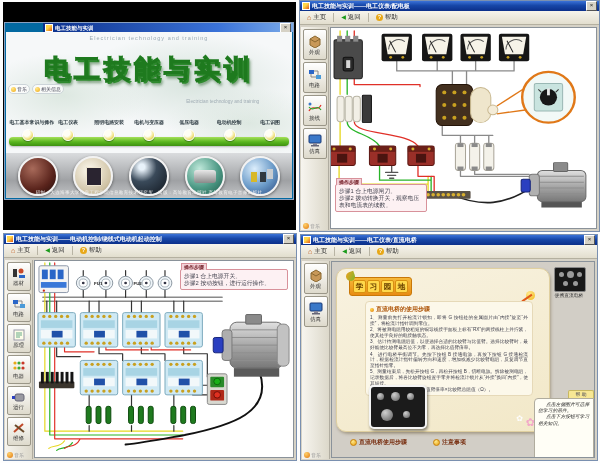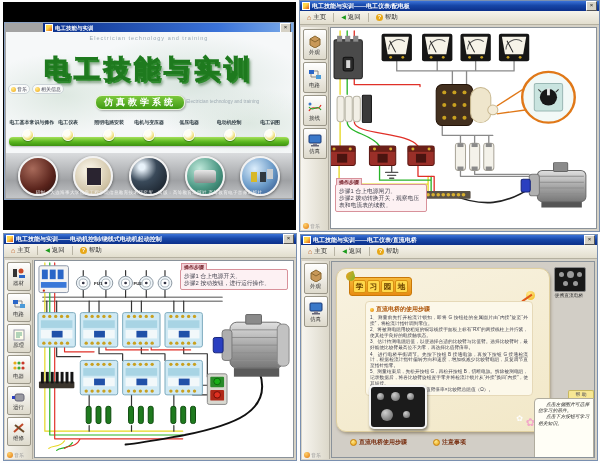--- a/index.html
+++ b/index.html
@@ -33,21 +33,21 @@
   .music{position:absolute;left:3px;bottom:2px;display:flex;align-items:center;gap:1px;}
   .music .mdot{width:6px;height:6px;border-radius:50%;background:radial-gradient(circle at 35% 30%,#ffd06a,#e07810);}
   .music .mtxt{font-size:5px;color:#999;}
 
   
   .steps{position:absolute;background:#fdf1f3;border:1px solid #d8919a;border-radius:2px;padding:3px 3px 2px 3px;box-sizing:border-box;}
   .steps .tab{position:absolute;top:-7px;left:0;background:#f3d2d8;border:1px solid #d8919a;border-bottom:none;font-size:5px;line-height:6px;color:#7a2a32;padding:0 2px;font-weight:bold;}
   .steps .ln{font-size:5.8px;line-height:7px;color:#42424e;}
 
   
-  .splash-win{position:absolute;left:1px;right:2px;top:20px;height:178px;background:#a3a3a3;border:1px solid #8aa0c0;box-sizing:border-box;padding-left:38px;}
+  .splash-win{position:absolute;left:1px;right:2px;top:20px;height:178px;background:#0369a1;border:1px solid #8aa0c0;box-sizing:border-box;padding-left:38px;}
   .splash-tb{height:9px;background:linear-gradient(90deg,#0b2f8a,#3a72d8 70%,#7aaae8);display:flex;align-items:center;padding:0 2px;gap:2px;}
   .splash-tb .tb-txt{font-size:5.5px;}
   .splash-body{position:absolute;left:1px;right:1px;top:9px;bottom:1px;background:#f6f8f9;overflow:hidden;}
   .map-wash{position:absolute;inset:0;background:
     radial-gradient(ellipse 120px 60px at 20% 38%, #dde8e1 0%, rgba(221,232,225,0) 70%),
     radial-gradient(ellipse 160px 70px at 65% 30%, #d8e4de 0%, rgba(216,228,222,0) 70%),
     radial-gradient(ellipse 120px 50px at 85% 55%, #dde8e1 0%, rgba(221,232,225,0) 70%);}
   .en-top{position:absolute;top:3px;width:100%;text-align:center;font-size:5.5px;color:#9aaab4;letter-spacing:1px;}
   .big-title{position:absolute;top:20px;width:100%;text-align:center;font-size:26px;font-weight:bold;color:#ffffff;letter-spacing:4px;-webkit-text-stroke:1.2px #1e7a1e;text-shadow:2px 2px 0 #2e8a2e,3px 4px 3px rgba(20,80,20,.55);}
   .banner{position:absolute;top:63px;left:50%;transform:translateX(-60%);width:88px;height:13px;background:linear-gradient(180deg,#7cc93c,#3f9a14);border:1px solid #e8f4d8;border-radius:7px;color:#fff;font-size:9px;font-weight:bold;letter-spacing:3px;text-align:center;line-height:13px;box-shadow:1px 1px 2px rgba(0,0,0,.3);}
@@ -122,21 +122,20 @@
         <div class="mini-btns">
           <span class="mini">
               <span class="dot-y"></span>
               <span>音乐</span>
             </span>
           <span class="mini">
               <span class="dot-y"></span>
               <span>相关信息</span>
             </span>
         </div>
-        <div class="banner">仿真教学系统</div>
         <div class="banner-en">Electrician technology and training</div>
         <div class="green-bar"></div>
         <div class="menu-row">
           <div class="menu-item">
               <span class="mi-label">电工基本常识与操作</span>
               <span class="mi-sphere"></span>
             </div>
           <div class="menu-item">
               <span class="mi-label">电工仪表</span>
               <span class="mi-sphere"></span>

